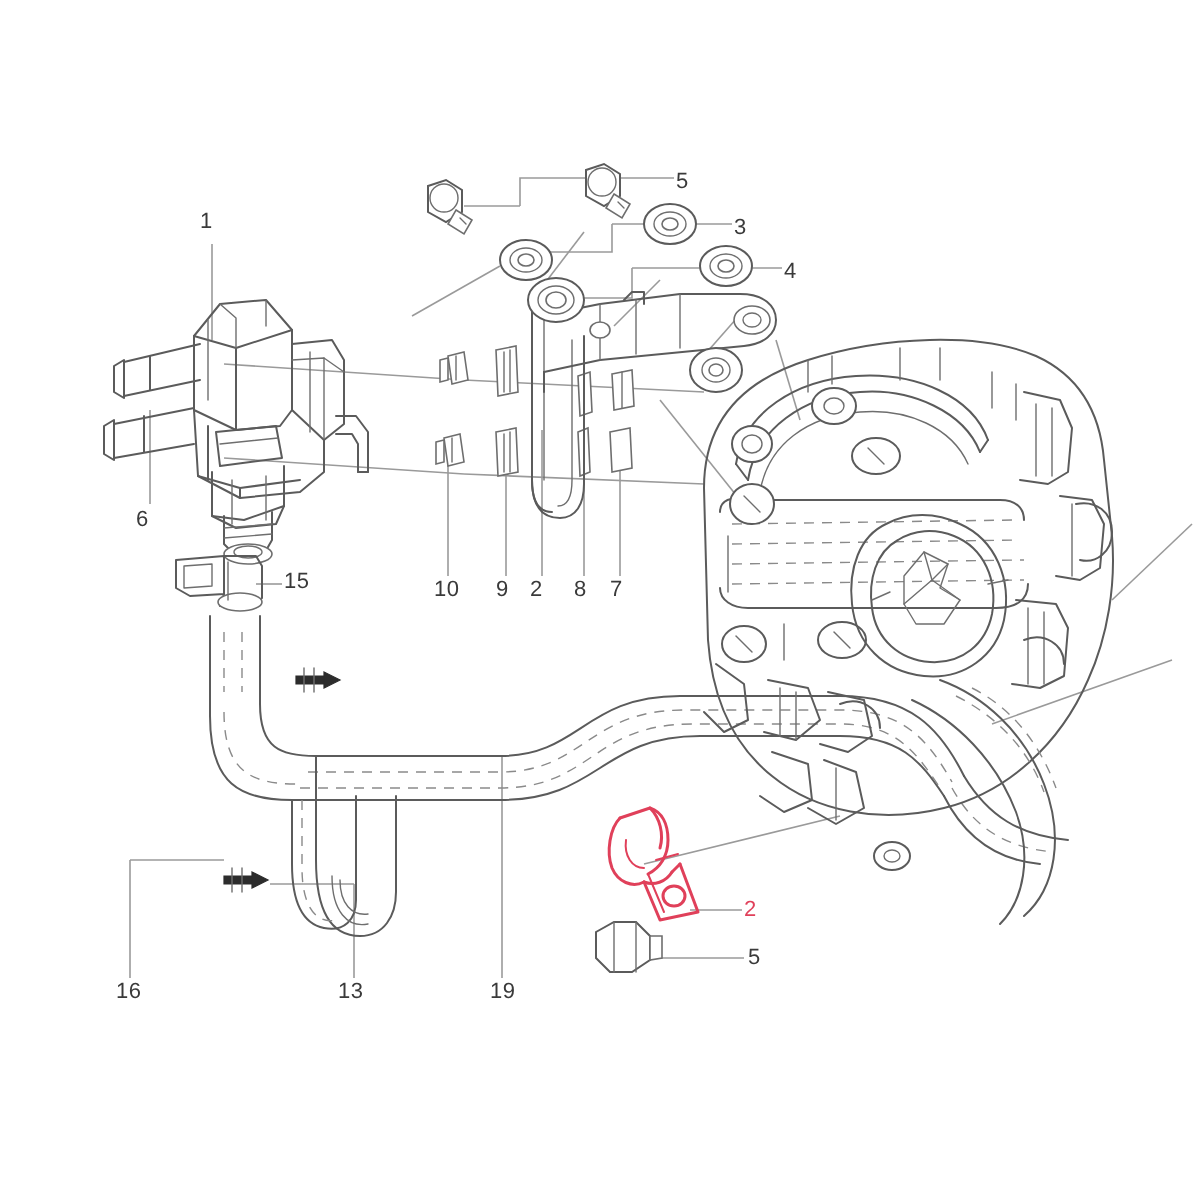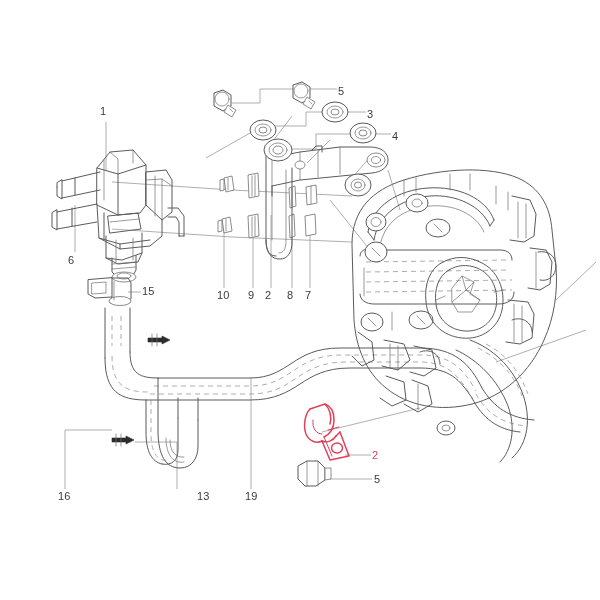--- a/index.html
+++ b/index.html
@@ -387,16 +387,16 @@
   <div class="callout" style="left:68px;  top:255px;">6</div>
   <div class="callout" style="left:142px; top:286px;">15</div>
   <div class="callout" style="left:217px; top:290px;">10</div>
   <div class="callout" style="left:248px; top:290px;">9</div>
   <div class="callout" style="left:265px; top:290px;">2</div>
   <div class="callout" style="left:287px; top:290px;">8</div>
   <div class="callout" style="left:305px; top:290px;">7</div>
   <div class="callout hl" style="left:372px; top:450px;">2</div>
   <div class="callout" style="left:374px; top:474px;">5</div>
   <div class="callout" style="left:58px;  top:491px;">16</div>
-  <div class="callout" style="left:169px; top:491px;margin-left:28px;">13</div>
+  <div class="callout" style="left:169px; top:491px;">13</div>
   <div class="callout" style="left:245px; top:491px;">19</div>
 
 </div>
 
 </body></html>

